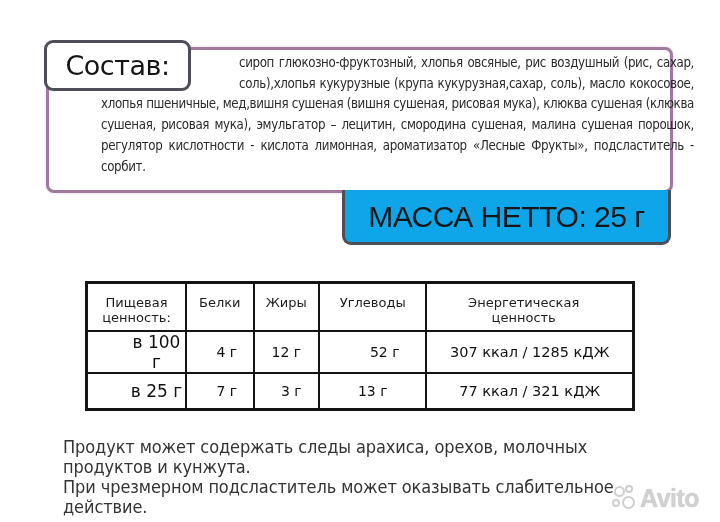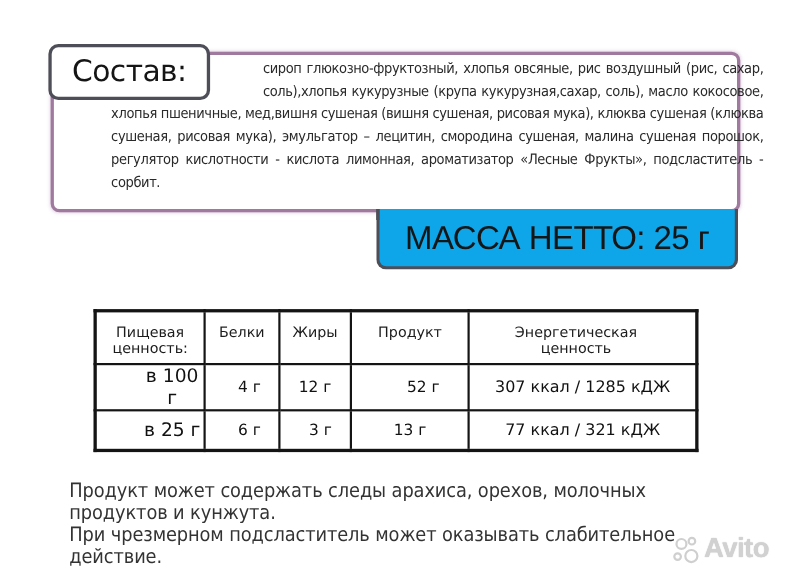--- a/index.html
+++ b/index.html
@@ -60,21 +60,21 @@
   }
   td.row-label { font-size: 17px !important; padding-left: 40px; }
   td.energy { font-family: "DejaVu Sans Condensed", "DejaVu Sans", sans-serif; font-size: 14.5px !important; }
 
   .warning {
     position: absolute; left: 63px; top: 437px; width: 610px;
     font-family: "DejaVu Sans Condensed", "DejaVu Sans", sans-serif;
     font-size: 18px; line-height: 20px; color: #333; letter-spacing: -0.1px;
   }
   .watermark {
-    position: absolute; left: 612px; top: 484px; display: flex; align-items: flex-end;
+    position: absolute; left: 612px; top: 484px; display: flex; align-items: flex-start;
     color: rgba(210,210,210,0.95); font-family: "Liberation Sans", sans-serif;
     font-size: 25px; font-weight: bold; letter-spacing: -0.5px;
     text-shadow: 0 0 1px #bbb;
   }
   .watermark .dots { width: 26px; height: 26px; position: relative; margin-right: 2px; }
   .watermark .dots span { position: absolute; border-radius: 50%; border: 2px solid #cfcfcf; background: #fff; }
 </style>
 </head>
 <body>
 
@@ -97,33 +97,33 @@
       <col style="width:68px">
       <col style="width:66px">
       <col style="width:108px">
       <col style="width:208px">
   </colgroup>
   <tbody>
       <tr>
     <th>Пищевая ценность:</th>
     <th>Белки</th>
     <th>Жиры</th>
-    <th>Продукт</th>
+    <th>Углеводы</th>
     <th style="padding-left:18px;padding-right:30px;">Энергетическая ценность</th>
   </tr>
   <tr>
     <td class="row-label">в 100 г</td>
     <td style="padding-left:14px">4 г</td>
     <td>12 г</td>
     <td style="padding-left:24px">52 г</td>
     <td class="energy">307 ккал / 1285 кДЖ</td>
   </tr>
   <tr>
     <td class="row-label">в 25 г</td>
-    <td style="padding-left:14px">6 г</td>
+    <td style="padding-left:14px">7 г</td>
     <td style="padding-left:10px">3 г</td>
     <td>13 г</td>
     <td class="energy">77 ккал / 321 кДЖ</td>
   </tr>
 </tbody>
   </table>
 
 <div class="warning">
   <div>Продукт может содержать следы арахиса, орехов, молочных продуктов и кунжута.</div>
   <div>При чрезмерном подсластитель может оказывать слабительное действие.</div>

